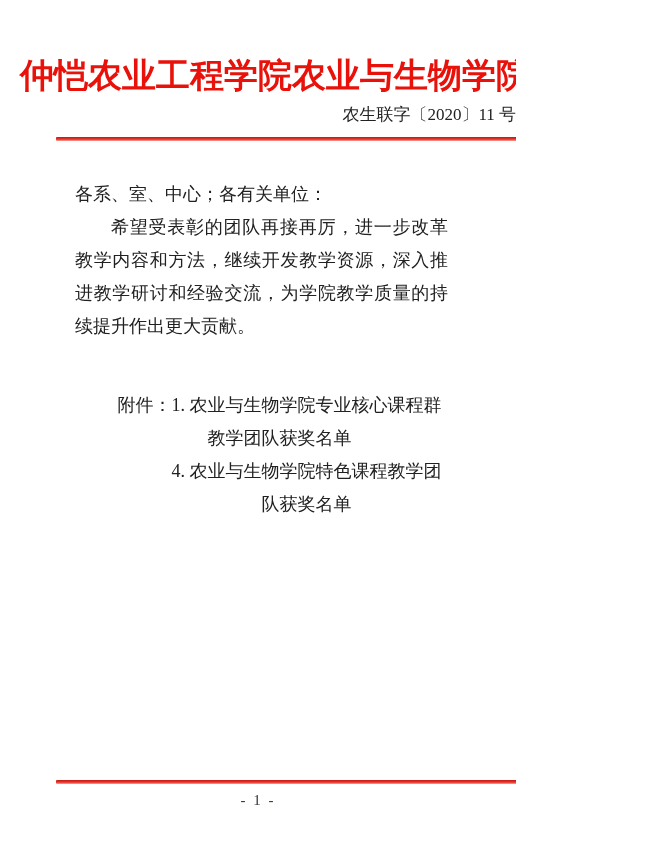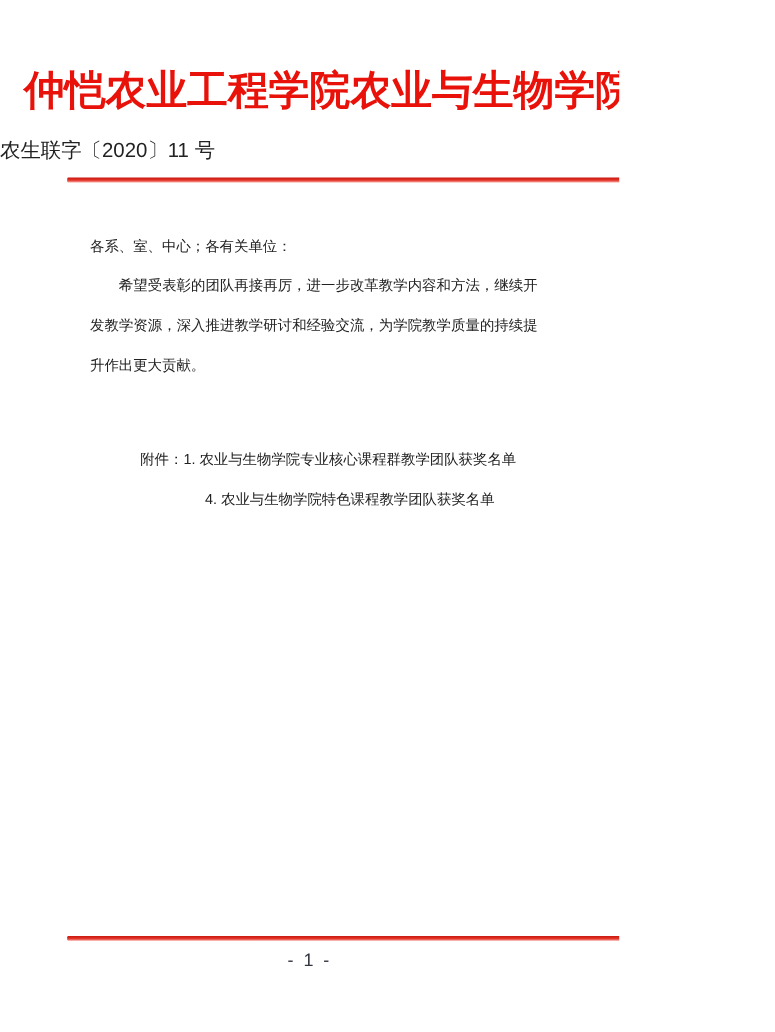--- a/index.html
+++ b/index.html
@@ -5,38 +5,38 @@
   html, body {
     margin: 0;
     padding: 0;
     background: #ffffff;
   }
   .page {
     position: relative;
     width: 516px;
     height: 860px;
     background: #ffffff;
-    font-family: Liberation Sans, sans-serif;
+    font-family: Liberation Serif, serif;
     overflow: hidden;
     box-sizing: border-box;
   }
 
   
   .header-title {
     margin: 56px 20px 0;
     text-align: center;
     color: var(--header-red, #e8120a);
     font-size: 34px;
     line-height: 1.2;
     font-weight: bold;
     white-space: nowrap;
   }
   .doc-number {
-    margin-top: 19px;
-    text-align: left;
+    margin-top: 8px;
+    text-align: right;
     font-size: 17px;
     line-height: 1.2;
     color: #222222;
   }
   .divider {
     width: 548px;
     height: 4px;
     background: linear-gradient(180deg, #c9180f 0%, #e4352a 55%, #f7a49c 100%);
     border-radius: 1px;
   }
@@ -50,21 +50,21 @@
     text-align: center;
     color: #111111;
     font-size: 25px;
     line-height: 1.25;
     font-weight: bold;
   }
 
   
   .content {
     margin: 37px 68px 0 75px;
-    font-size: 12px;
+    font-size: 18px;
     line-height: 33px;
     color: var(--text-color, #212121);
     text-align: justify;
   }
   .content p {
     margin: 0;
     padding: 0;
   }
   .indent {
     text-indent: 2em;

